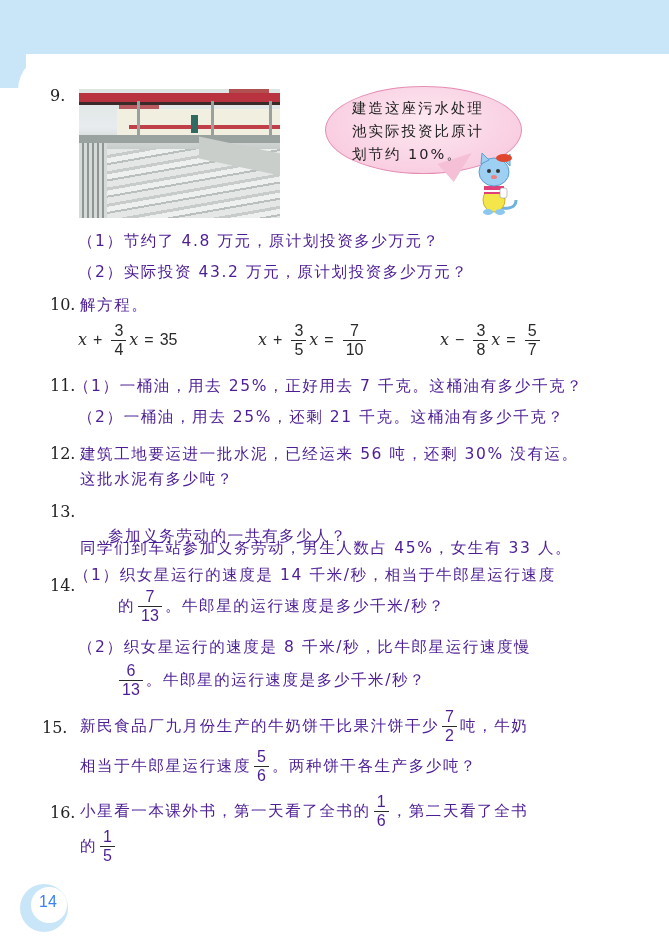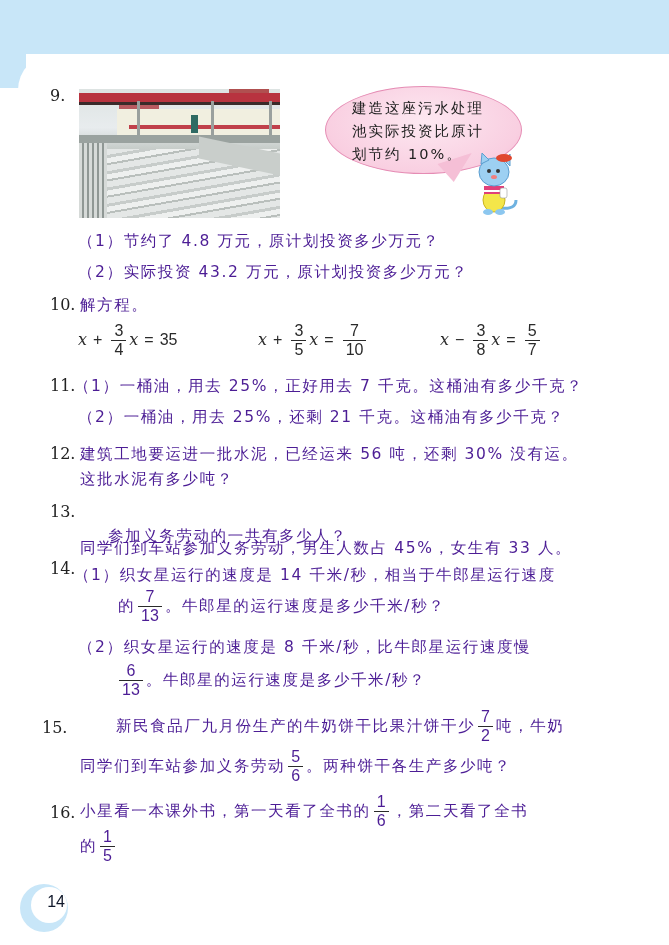--- a/index.html
+++ b/index.html
@@ -80,22 +80,22 @@
 
   .page-badge {
     position: absolute; left: 20px; top: 884px; width: 48px; height: 48px; border-radius: 50%;
     background: #c8e6f8;
   }
   .page-badge-inner {
     position: absolute; left: 31px; top: 887px; width: 36px; height: 36px; border-radius: 50%;
     background: #ffffff;
   }
   .page-number {
-    position: absolute; left: 31px; top: 893px; width: 34px; text-align: right;
-    font-family: "Liberation Sans", sans-serif; font-size: 16px; color: #0f172a;
+    position: absolute; left: 31px; top: 893px; width: 34px; text-align: center;
+    font-family: "Liberation Sans", sans-serif; font-size: 16px; color: #3b82f6;
   }
 </style>
 </head>
 <body>
 
 <div class="top-band"></div>
 <div class="top-band-left"></div>
 <div class="page-sheet"></div>
 
 <div class="qnum" style="left:50px; top:86px;">9.</div>
@@ -164,36 +164,36 @@
 <div class="line" style="left:78px; top:407px;">（2）一桶油，用去 25%，还剩 21 千克。这桶油有多少千克？</div>
 
 <div class="qnum" style="left:50px; top:444px;">12.</div>
 <div class="line" style="left:80px; top:444px;">建筑工地要运进一批水泥，已经运来 56 吨，还剩 30% 没有运。</div>
 <div class="line" style="left:80px; top:469px;">这批水泥有多少吨？</div>
 
 <div class="qnum" style="left:50px; top:502px;">13.</div>
 <div class="line" style="left:80px; top:502px;margin-top:36px;">同学们到车站参加义务劳动，男生人数占 45%，女生有 33 人。</div>
 <div class="line" style="left:80px; top:526px;margin-left:28px;">参加义务劳动的一共有多少人？</div>
 
-<div class="qnum" style="left:50px; top:559px;">14.</div>
+<div class="qnum" style="left:50px; top:576px;">14.</div>
 <div class="line" style="left:74px; top:565px;">（1）织女星运行的速度是 14 千米/秒，相当于牛郎星运行速度</div>
 <div class="line" style="left:118px; top:588px;">
   <span>的</span><span class="frac"><span class="num">7</span><span class="den">13</span></span><span>。牛郎星的运行速度是多少千米/秒？</span>
 </div>
 <div class="line" style="left:78px; top:637px;">（2）织女星运行的速度是 8 千米/秒，比牛郎星运行速度慢</div>
 <div class="line" style="left:116px; top:662px;">
   <span class="frac"><span class="num">6</span><span class="den">13</span></span><span>。牛郎星的运行速度是多少千米/秒？</span>
 </div>
 
 <div class="qnum" style="left:42px; top:718px;">15.</div>
-<div class="line" style="left:80px; top:708px;margin-left:36px;">
+<div class="line" style="left:80px; top:708px;">
   <span>新民食品厂九月份生产的牛奶饼干比果汁饼干少</span><span class="frac"><span class="num">7</span><span class="den">2</span></span><span>吨，牛奶</span>
 </div>
 <div class="line" style="left:80px; top:748px;">
-  <span>同学们到车站参加义务劳动</span><span class="frac"><span class="num">5</span><span class="den">6</span></span><span>。两种饼干各生产多少吨？</span>
+  <span>相当于牛郎星运行速度</span><span class="frac"><span class="num">5</span><span class="den">6</span></span><span>。两种饼干各生产多少吨？</span>
 </div>
 
 <div class="qnum" style="left:50px; top:803px;">16.</div>
 <div class="line" style="left:80px; top:793px;">
   <span>小星看一本课外书，第一天看了全书的</span><span class="frac"><span class="num">1</span><span class="den">6</span></span><span>，第二天看了全书</span>
 </div>
 <div class="line" style="left:80px; top:828px;">
   <span>的</span><span class="frac"><span class="num">1</span><span class="den">5</span></span>
 </div>
 

